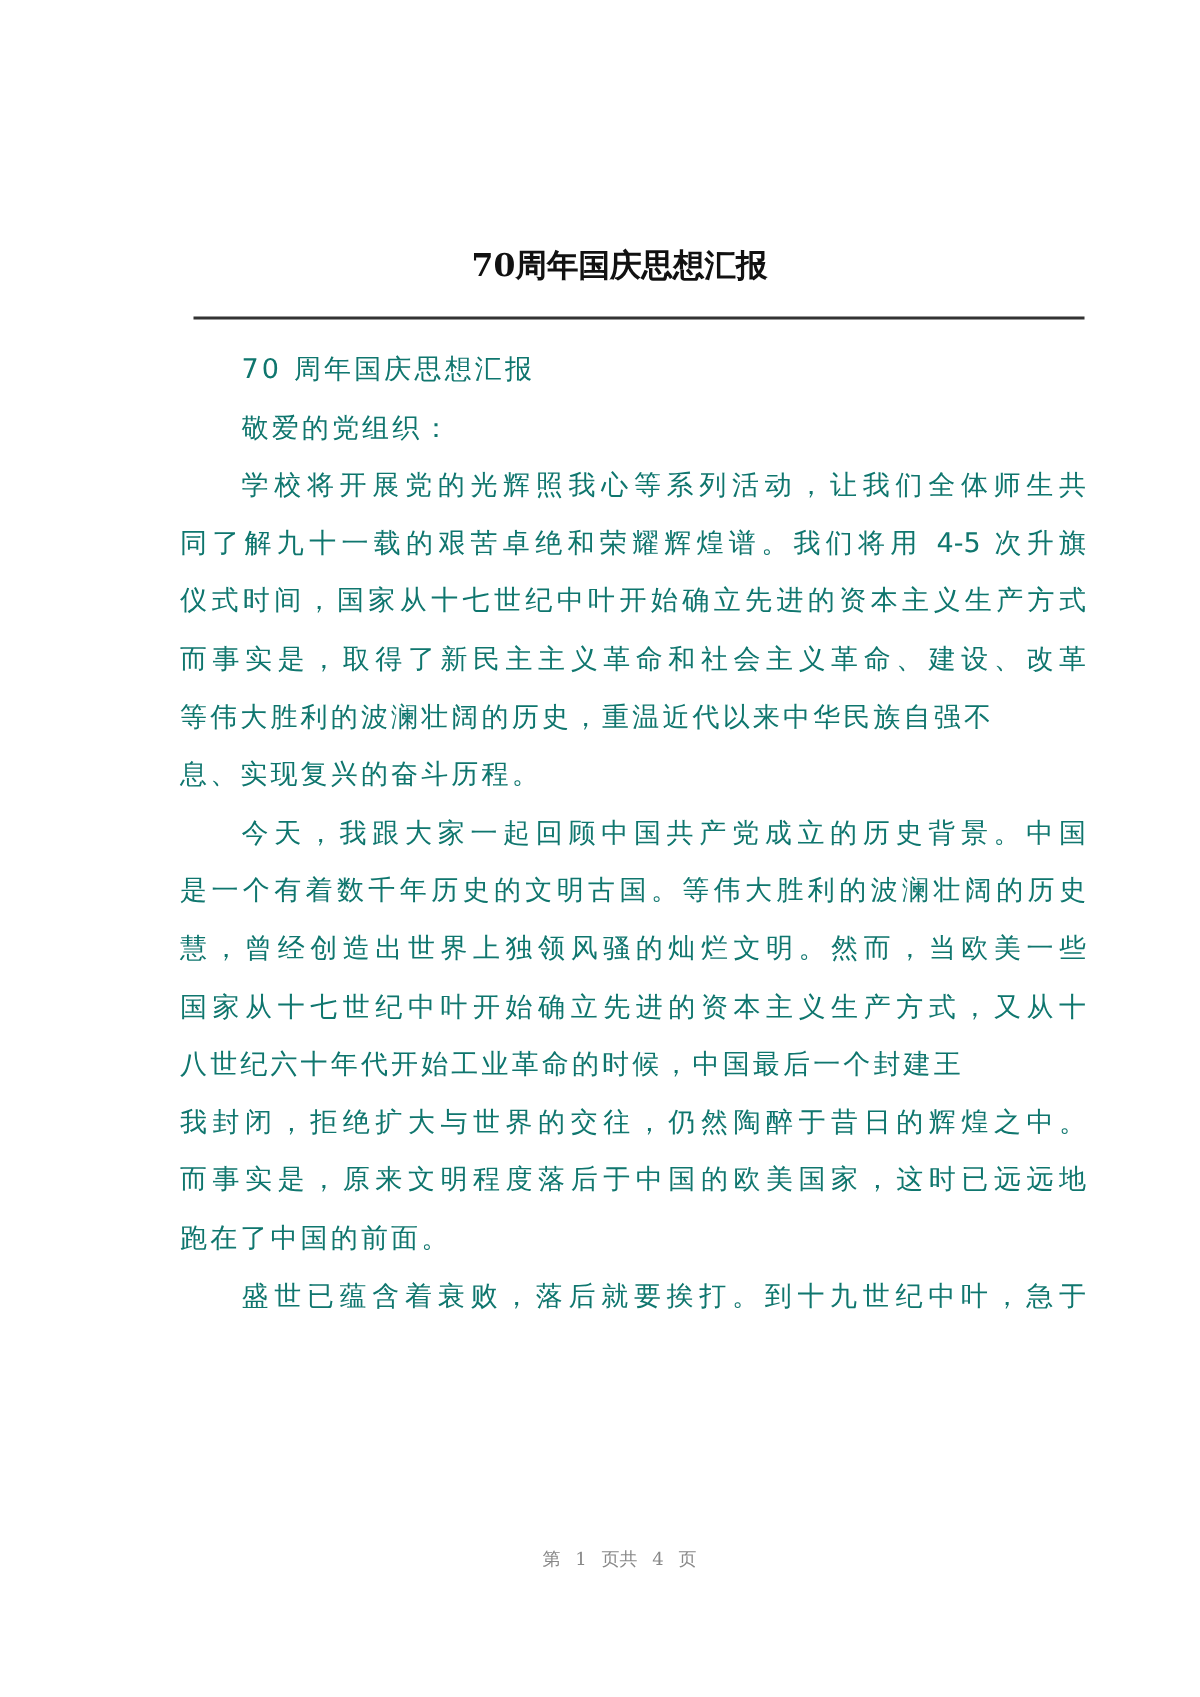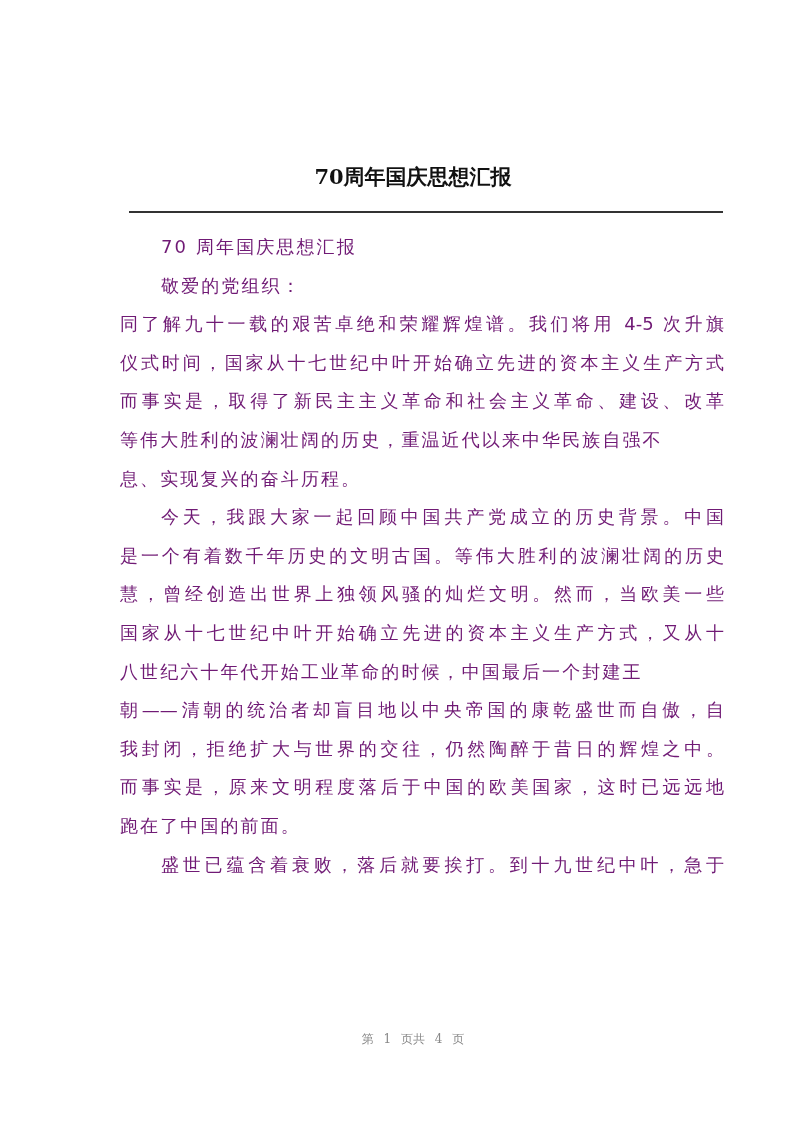--- a/index.html
+++ b/index.html
@@ -12,21 +12,21 @@
       font-family: "DejaVu Serif", "Liberation Serif", serif;
       font-size: 21px; font-weight: bold; color: #111;
       letter-spacing: 0px;
     }
     .title-rule {
       position: absolute; left: 116px; top: 211px; width: 594px; height: 2px; background: #333;
     }
     .body {
       position: absolute; left: 107px; top: 228px; width: 604px;
       font-family: "DejaVu Sans", "Liberation Sans", sans-serif;
-      font-size: 18px; color: #701a75;
+      font-size: 18px; color: #0f766e;
       line-height: 38.6px;
     }
     .line { display: block; white-space: nowrap; letter-spacing: 2.1px; height: 38.6px; }
     .line.justify { text-align: justify; text-align-last: justify; letter-spacing: 0; }
     .indent { padding-left: 41px; }
     .footer {
       position: absolute; left: 0; top: 1031px; width: 800px; text-align: center;
       font-family: "DejaVu Serif", "Liberation Serif", serif;
       font-size: 12px; color: #888; word-spacing: 6px;
     }
@@ -34,31 +34,31 @@
 </head>
 <body>
 
 <div class="page">
   <div class="doc-title">70周年国庆思想汇报</div>
   <div class="title-rule"></div>
 
   <div class="body">
     <span class="line indent">70 周年国庆思想汇报</span>
     <span class="line indent">敬爱的党组织：</span>
+    <span class="line indent justify">学校将开展党的光辉照我心等系列活动，让我们全体师生共</span>
     <span class="line justify">同了解九十一载的艰苦卓绝和荣耀辉煌谱。我们将用 4-5 次升旗</span>
     <span class="line justify">仪式时间，国家从十七世纪中叶开始确立先进的资本主义生产方式</span>
     <span class="line justify">而事实是，取得了新民主主义革命和社会主义革命、建设、改革</span>
     <span class="line">等伟大胜利的波澜壮阔的历史，重温近代以来中华民族自强不</span>
     <span class="line">息、实现复兴的奋斗历程。</span>
     <span class="line indent justify">今天，我跟大家一起回顾中国共产党成立的历史背景。中国</span>
     <span class="line justify">是一个有着数千年历史的文明古国。等伟大胜利的波澜壮阔的历史</span>
     <span class="line justify">慧，曾经创造出世界上独领风骚的灿烂文明。然而，当欧美一些</span>
     <span class="line justify">国家从十七世纪中叶开始确立先进的资本主义生产方式，又从十</span>
     <span class="line">八世纪六十年代开始工业革命的时候，中国最后一个封建王</span>
-    <span class="line justify">朝——清朝的统治者却盲目地以中央帝国的康乾盛世而自傲，自</span>
     <span class="line justify">我封闭，拒绝扩大与世界的交往，仍然陶醉于昔日的辉煌之中。</span>
     <span class="line justify">而事实是，原来文明程度落后于中国的欧美国家，这时已远远地</span>
     <span class="line">跑在了中国的前面。</span>
     <span class="line indent justify">盛世已蕴含着衰败，落后就要挨打。到十九世纪中叶，急于</span>
   </div>
 
   <div class="footer">第 1 页共 4 页</div>
 </div>
 
 </body></html>

